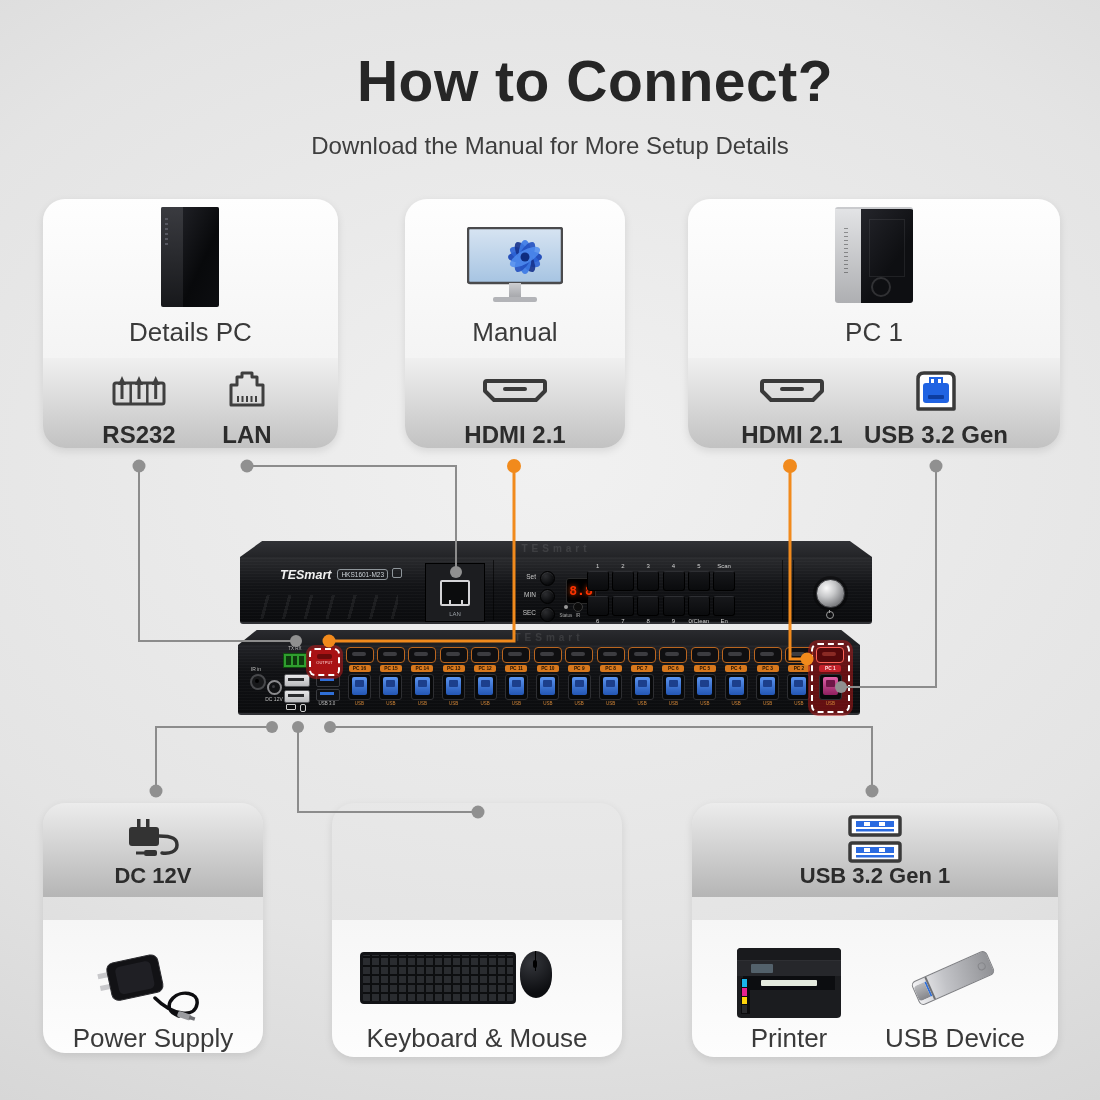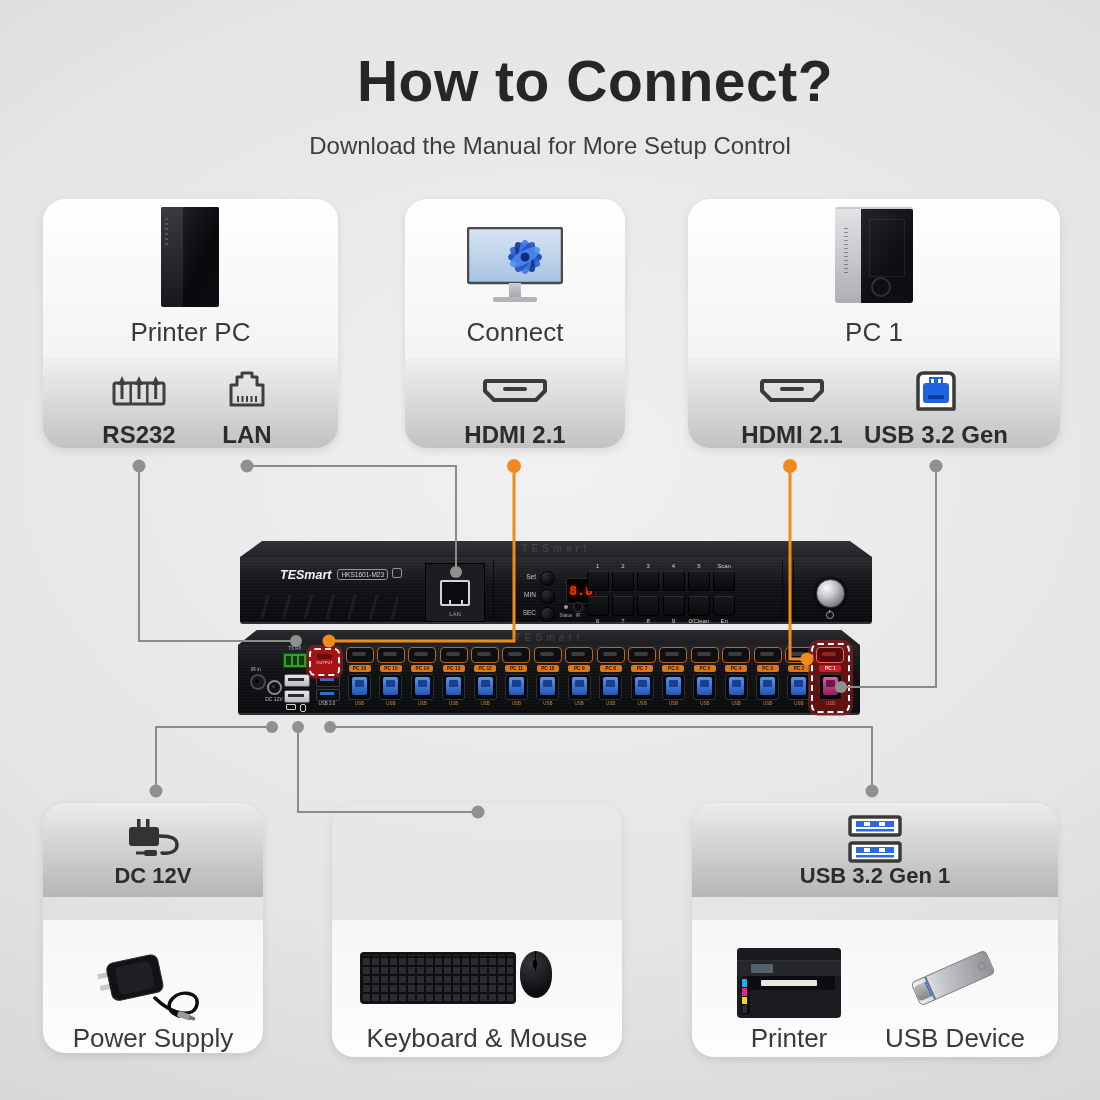--- a/index.html
+++ b/index.html
@@ -144,29 +144,29 @@
   .pgroup.hl .bface{background:linear-gradient(#e060a8,#8e1f5e);}
   .pgroup.hl .bface::after{background:#6e1647;}
   .lines{position:absolute;left:0;top:0;pointer-events:none;}
 </style>
 </head>
 <body>
 
 <div class="stage">
 
   <div class="title">How to Connect?</div>
-  <div class="subtitle">Download the Manual for More Setup Control</div>
+  <div class="subtitle">Download the Manual for More Setup Details</div>
 
   <div class="card card-top" id="card-control">
     <div class="devzone">
       <div class="tower1">
           <div class="f"></div>
           <div class="s"></div>
         </div>
-      <div class="devlabel">Printer PC</div>
+      <div class="devlabel">Details PC</div>
     </div>
     <div class="portzone">
       <svg class="abs" style="left:68px;top:14px" width="56" height="36" viewBox="0 0 56 36">
         <rect x="3" y="11" width="50" height="21" rx="2" fill="none" stroke="#3f3f3f" stroke-width="3"></rect>
         <line x1="19.7" y1="11" x2="19.7" y2="32" stroke="#3f3f3f" stroke-width="2.5"></line>
         <line x1="36.3" y1="11" x2="36.3" y2="32" stroke="#3f3f3f" stroke-width="2.5"></line>
         <g stroke="#3f3f3f" stroke-width="3">
             <line x1="11" y1="27" x2="11" y2="13"></line>
             <line x1="28" y1="27" x2="28" y2="13"></line>
             <line x1="44.7" y1="27" x2="44.7" y2="13"></line>
@@ -211,21 +211,21 @@
           <ellipse rx="17" ry="6.5" fill="#2c63d6" opacity=".9" transform="rotate(30)"></ellipse>
           <ellipse rx="17" ry="6.5" fill="#16328c" opacity=".9" transform="rotate(60)"></ellipse>
           <ellipse rx="17" ry="6.5" fill="#3b79e6" opacity=".9" transform="rotate(90)"></ellipse>
           <ellipse rx="17" ry="6.5" fill="#2250c0" opacity=".9" transform="rotate(120)"></ellipse>
           <ellipse rx="17" ry="6.5" fill="#4f8cf0" opacity=".85" transform="rotate(150)"></ellipse>
           <circle r="4.5" fill="#0f2d80"></circle>
         </g>
         <rect x="42" y="56" width="12" height="14" fill="url(#stnd)"></rect>
         <rect x="26" y="70" width="44" height="5" rx="2" fill="#b3b4b8"></rect>
       </svg>
-      <div class="devlabel">Connect</div>
+      <div class="devlabel">Manual</div>
     </div>
     <div class="portzone">
       <svg class="abs" style="left:74px;top:16px" width="72" height="34" viewBox="0 0 72 34">
         <path d="M8,7 H64 Q66,7 66,9 V17 L57,26 H15 L6,17 V9 Q6,7 8,7 Z" fill="none" stroke="#3a3a3a" stroke-width="4" stroke-linejoin="round"></path>
         <rect x="24" y="13" width="24" height="4" rx="2" fill="#3a3a3a"></rect>
       </svg>
       <div class="portlabel" style="left:30px;width:160px">HDMI 2.1</div>
     </div>
   </div>
 

